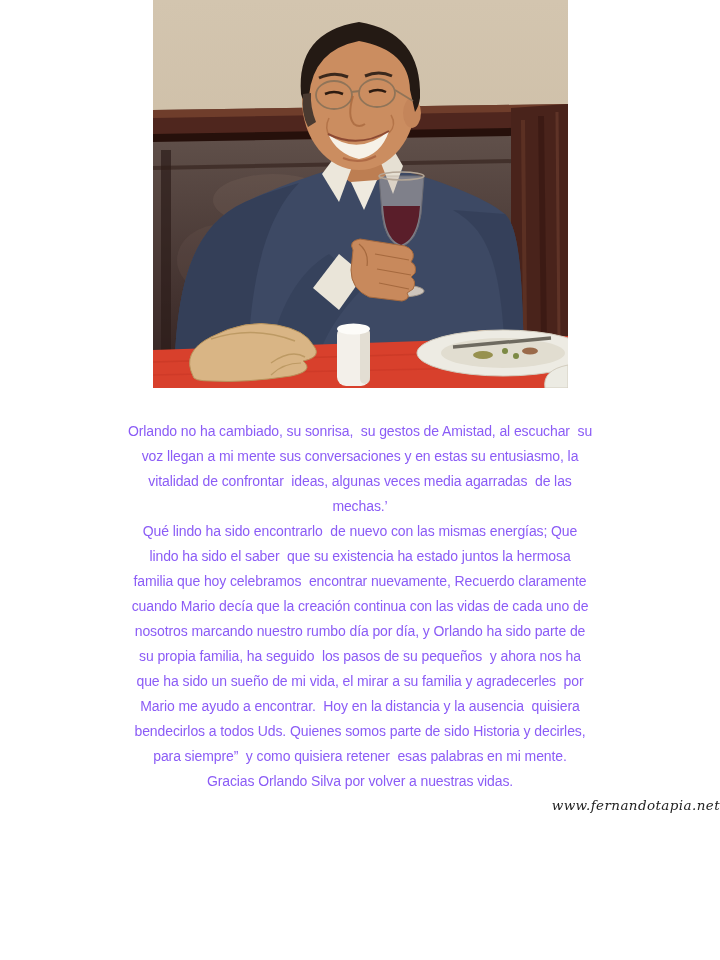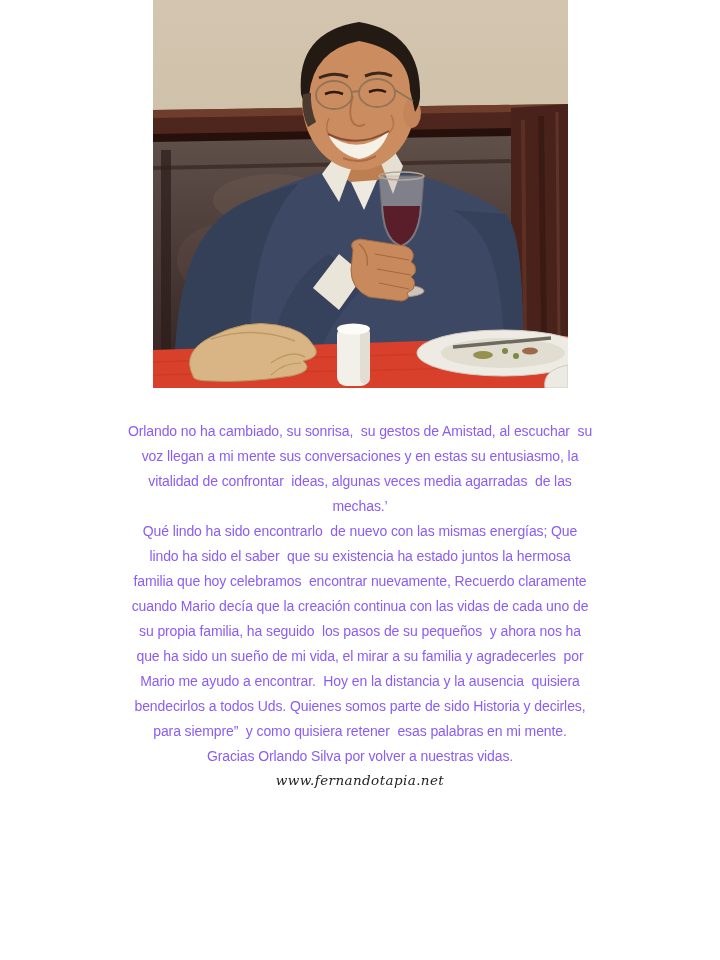--- a/index.html
+++ b/index.html
@@ -23,21 +23,21 @@
     margin-top: 31px;
     text-align: center;
     color: #8b5cf6;
     font-size: 14px;
     line-height: 25px;
     letter-spacing: -0.1px;
   }
   .text-line { white-space: pre; }
 
   .site-footer {
-    text-align: center;
+    text-align: right;
     margin-top: 3px;
     font-family: "DejaVu Serif", serif;
     font-style: italic;
     font-size: 13.5px;
     letter-spacing: 0.4px;
     color: #222222;
   }
 </style>
 </head>
 <body>
@@ -164,20 +164,21 @@
 
   <div class="text-block">
     <div class="text-line">Orlando no ha cambiado, su sonrisa,  su gestos de Amistad, al escuchar  su</div>
     <div class="text-line">voz llegan a mi mente sus conversaciones y en estas su entusiasmo, la</div>
     <div class="text-line">vitalidad de confrontar  ideas, algunas veces media agarradas  de las</div>
     <div class="text-line">mechas.’</div>
     <div class="text-line">Qué lindo ha sido encontrarlo  de nuevo con las mismas energías; Que</div>
     <div class="text-line">lindo ha sido el saber  que su existencia ha estado juntos la hermosa</div>
     <div class="text-line">familia que hoy celebramos  encontrar nuevamente, Recuerdo claramente</div>
     <div class="text-line">cuando Mario decía que la creación continua con las vidas de cada uno de</div>
+    <div class="text-line">nosotros marcando nuestro rumbo día por día, y Orlando ha sido parte de</div>
     <div class="text-line">su propia familia, ha seguido  los pasos de su pequeños  y ahora nos ha</div>
     <div class="text-line">que ha sido un sueño de mi vida, el mirar a su familia y agradecerles  por</div>
     <div class="text-line">Mario me ayudo a encontrar.  Hoy en la distancia y la ausencia  quisiera</div>
     <div class="text-line">bendecirlos a todos Uds. Quienes somos parte de sido Historia y decirles,</div>
     <div class="text-line">para siempre”  y como quisiera retener  esas palabras en mi mente.</div>
     <div class="text-line">Gracias Orlando Silva por volver a nuestras vidas.</div>
   </div>
 
   <div class="site-footer">www.fernandotapia.net</div>
 

